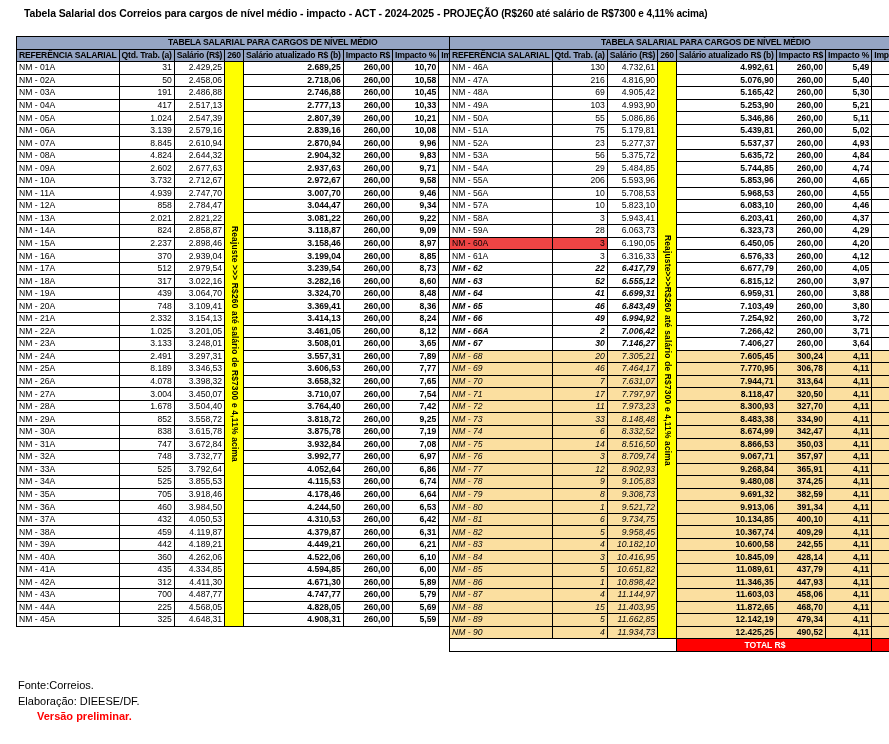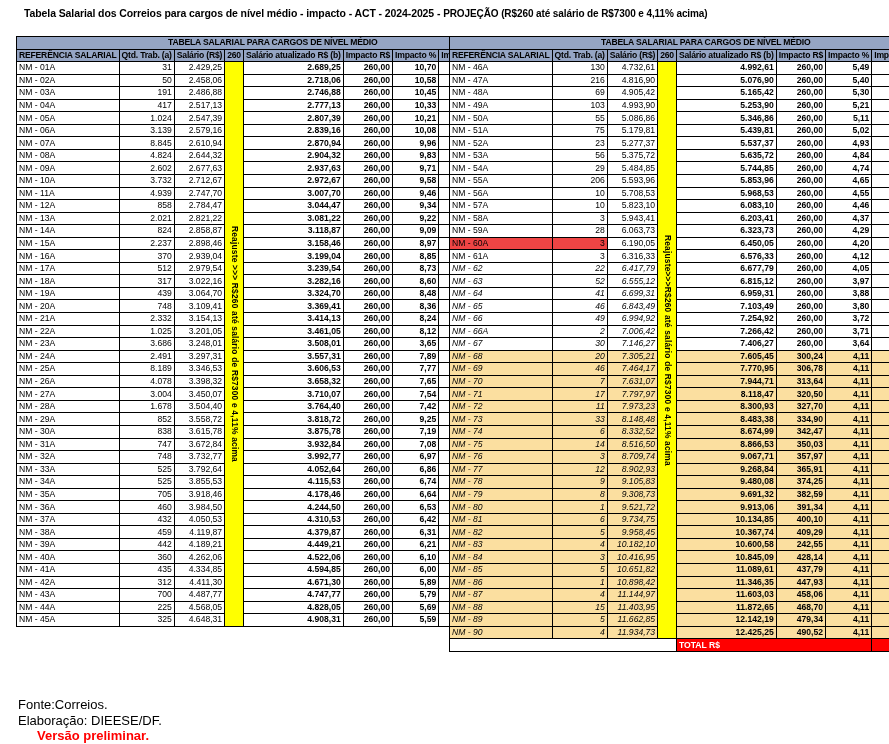--- a/index.html
+++ b/index.html
@@ -115,43 +115,43 @@
   }
   .band-text span {
     writing-mode: vertical-rl;
     font-size: 8.4px;
     font-weight: bold;
     white-space: nowrap;
     letter-spacing: 0.2px;
   }
   tr.hl td { background: #fbdfa0; font-style: italic; }
   tr.hl td.c-atu, tr.hl td.c-imp, tr.hl td.c-pct, tr.hl td.c-tot { font-style: normal; }
-  tr.italic td.c-ref, tr.italic td.c-qtd, tr.italic td.c-sal { font-style: italic; }
+  tr.italic td.c-ref, tr.italic td.c-qtd, tr.italic td.c-sal { font-style: italic; font-weight: bold; }
   td.tan { background: #ef4444; }
 
   .total-row td {
     background: #ff0000;
     color: #ffffff;
     font-weight: bold;
     border: 1px solid #000;
     height: 13.5px;
     font-size: 9px;
   }
-  .total-row td.tl-label { text-align: left; padding-right: 20px; margin-top: 48px; }
+  .total-row td.tl-label { text-align: center; padding-right: 20px; margin-top: 48px; }
   .total-row td.tl-value { text-align: right; }
   .total-row td.blank-cell {
     background: #ffffff;
     border: none;
   }
 
   #footnotes {
     position: absolute;
     left: 18px;
-    top: 697px;
-    font-size: 13px;
+    top: 678px;
+    font-size: 11px;
     line-height: 15.5px;
   }
   #footnotes .fn { color: #000; }
   #footnotes .fn-warn { color: #ff0000; font-weight: bold; margin-left: 19px; }
 </style>
 </head>
 <body>
 
 <div id="page-title"><span>Tabela Salarial dos Correios  para cargos de nível médio - impacto - ACT - 2024-2025 - </span><span class="small">PROJEÇÃO (R$260 até salário de R$7300 e 4,11% acima)</span></div>
 
@@ -373,21 +373,21 @@
             <td class="c-ref">NM - 22A</td>
             <td class="c-qtd">1.025</td>
             <td class="c-sal">3.201,05</td>
             <td class="c-atu">3.461,05</td>
             <td class="c-imp">260,00</td>
             <td class="c-pct">8,12</td>
             <td class="c-tot">3.547.576,25</td>
           </tr>
           <tr>
             <td class="c-ref">NM - 23A</td>
-            <td class="c-qtd">3.686</td>
+            <td class="c-qtd">3.133</td>
             <td class="c-sal">3.248,01</td>
             <td class="c-atu">3.508,01</td>
             <td class="c-imp">260,00</td>
             <td class="c-pct">3,65</td>
             <td class="c-tot">8.264.871,56</td>
           </tr>
           <tr>
             <td class="c-ref">NM - 24A</td>
             <td class="c-qtd">2.491</td>
             <td class="c-sal">3.297,31</td>

